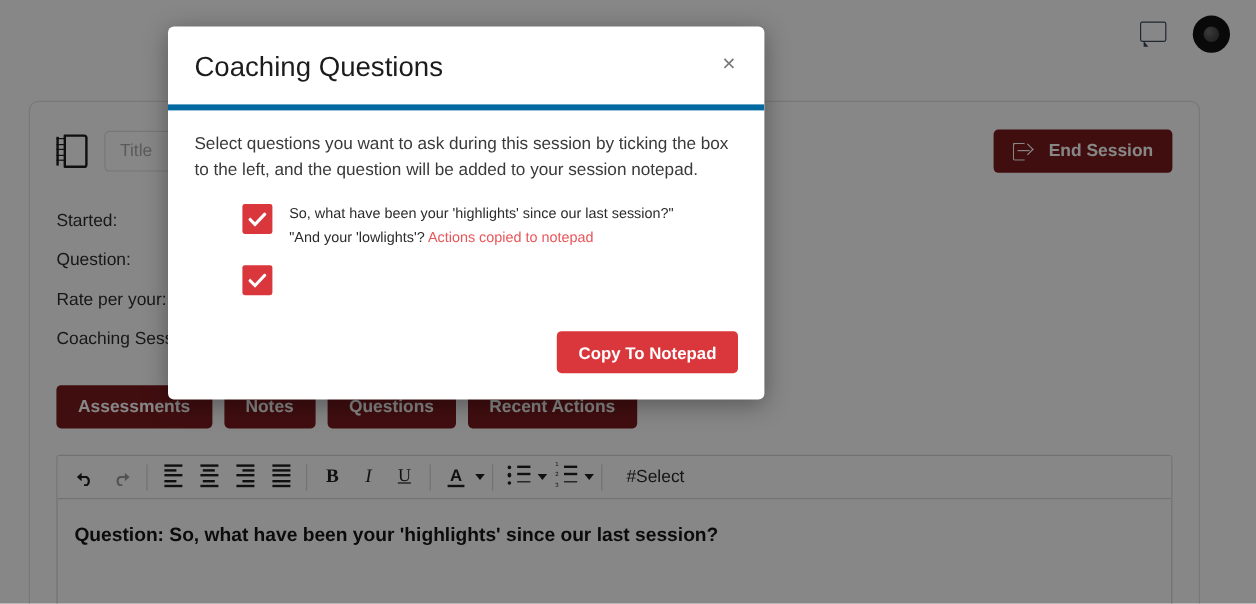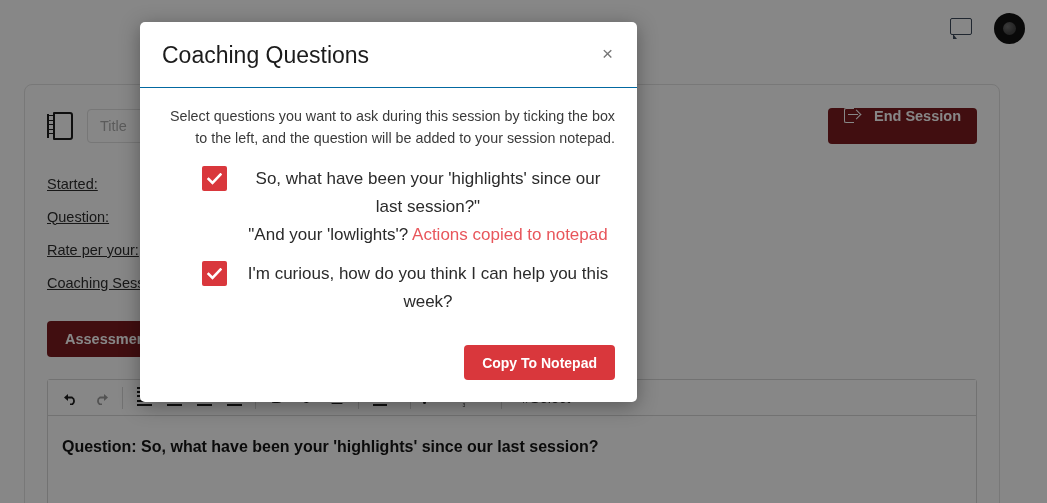--- a/index.html
+++ b/index.html
@@ -69,21 +69,21 @@
     width: 238px; height: 34px;
     border: 1px solid #e0e0e0; border-radius: 4px;
     background: #fff; padding: 0 12px;
     font-size: 14.5px; color: #2b2b2b;
     font-family: "Liberation Sans", sans-serif;
   }
   .title-input::placeholder { color: #adadad; }
 
   .end-session {
     margin-left: auto;
-    display: flex; align-items: flex-start; gap: 14px;
+    display: flex; align-items: center; gap: 14px;
     height: 36px; padding: 0 16px;
     background: #7b1c1f; border: none; border-radius: 4px;
     color: #ffffff; font-size: 14.5px; font-weight: bold;
     font-family: "Liberation Sans", sans-serif;
     cursor: pointer;
   }
   .exit-icon { width: 16px; height: 15px; position: relative; flex: none; }
   .exit-icon .box {
     position: absolute; left: 0; top: 0; width: 10px; height: 15px;
     border: 1.8px solid #ffffff; border-right: none; border-radius: 2px 0 0 2px;
@@ -97,21 +97,21 @@
     width: 7px; height: 7px;
     border-top: 1.8px solid #fff; border-right: 1.8px solid #fff;
     transform: rotate(45deg);
   }
 
   .meta { margin-top: 18px; }
   .meta-row {
     display: flex; align-items: center;
     height: 33px; font-size: 14.5px; color: #2f2f2f;
   }
-  .meta-label { width: 150px; text-decoration: underline; }
+  .meta-label { width: 150px; }
 
   .tabs { display: flex; gap: 10px; margin-top: 22px; }
   .tab {
     height: 36px; padding: 0 18px;
     background: #7b1c1f; border: none; border-radius: 4px;
     color: #ffffff; font-size: 14.5px; font-weight: bold;
     font-family: "Liberation Sans", sans-serif; cursor: pointer;
   }
 
   .editor {
@@ -177,41 +177,41 @@
     position: absolute; left: 140px; top: 22px;
     width: 497px;
     background: #ffffff;
     border-radius: 5px;
     box-shadow: 0 4px 20px rgba(0,0,0,0.35);
     overflow: hidden;
   }
   .modal-head {
     display: flex; align-items: flex-start;
     padding: 20px 20px 18px 22px;
-    border-bottom: 1px solid #0369a1;
+    border-bottom: 5px solid #0369a1;
   }
   .modal-title { font-size: 23px; font-weight: normal; color: #1c1c1c; }
   .modal-close {
     margin-left: auto; background: none; border: none; cursor: pointer;
     font-size: 19px; color: #777; line-height: 1; padding: 2px 4px;
     font-family: "Liberation Sans", sans-serif;
   }
   .modal-body { padding: 18px 22px 16px 22px; }
-  .modal-desc { font-size: 14.3px; line-height: 1.52; color: #3a3a3a; text-align: right; }
+  .modal-desc { font-size: 14.3px; line-height: 1.52; color: #3a3a3a; }
 
   .q-list { margin-top: 16px; padding-left: 40px; }
   .q-item { display: flex; gap: 14px; margin-bottom: 12px; }
   .check {
     width: 25px; height: 25px; flex: none; margin-top: 1px;
     background: #d9373c; border: none; border-radius: 2px;
     display: flex; align-items: center; justify-content: center;
     cursor: pointer;
   }
   .check svg { display: block; }
-  .q-text { font-size: 17px; line-height: 1.62; color: #2b2b2b; text-align: center; }
+  .q-text { font-size: 12px; line-height: 1.62; color: #2b2b2b; }
   .q-note { color: #e8565b; }
 
   .modal-foot { display: flex; justify-content: flex-end; padding: 2px 22px 22px 22px; margin-left: 28px; }
   .copy-btn {
     height: 35px; padding: 0 18px;
     background: #d9373c; border: none; border-radius: 4px;
     color: #ffffff; font-size: 14px; font-weight: bold;
     font-family: "Liberation Sans", sans-serif; cursor: pointer;
   }
 </style>
@@ -411,23 +411,20 @@
           <span class="q-note">Actions copied to notepad</span>
         </div>
       </div>
 
       <div class="q-item">
         <button class="check">
           <svg width="15" height="12" viewBox="0 0 15 12">
             <path d="M1.5 6 L5.5 10 L13.5 1.5" stroke="#ffffff" stroke-width="2.6" fill="none" stroke-linecap="square"></path>
           </svg>
         </button>
-        <div class="q-text">
-          <span>I'm curious, how do you think I can help you this week?</span>
-        </div>
       </div>
 
     </div>
   </div>
 
   <div class="modal-foot">
     <button class="copy-btn">Copy To Notepad</button>
   </div>
 </div>
 

